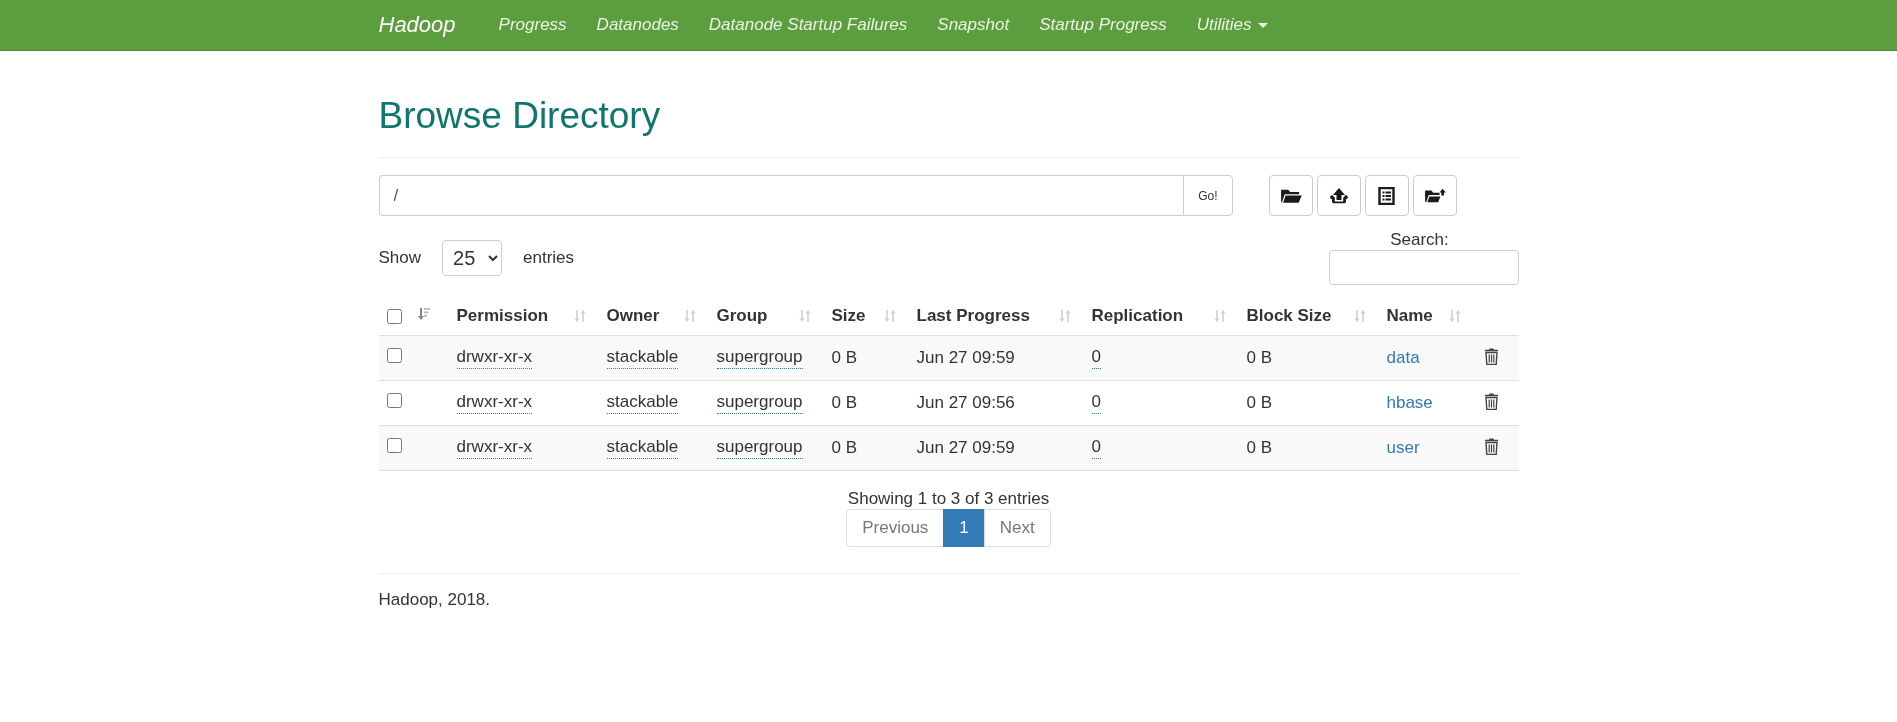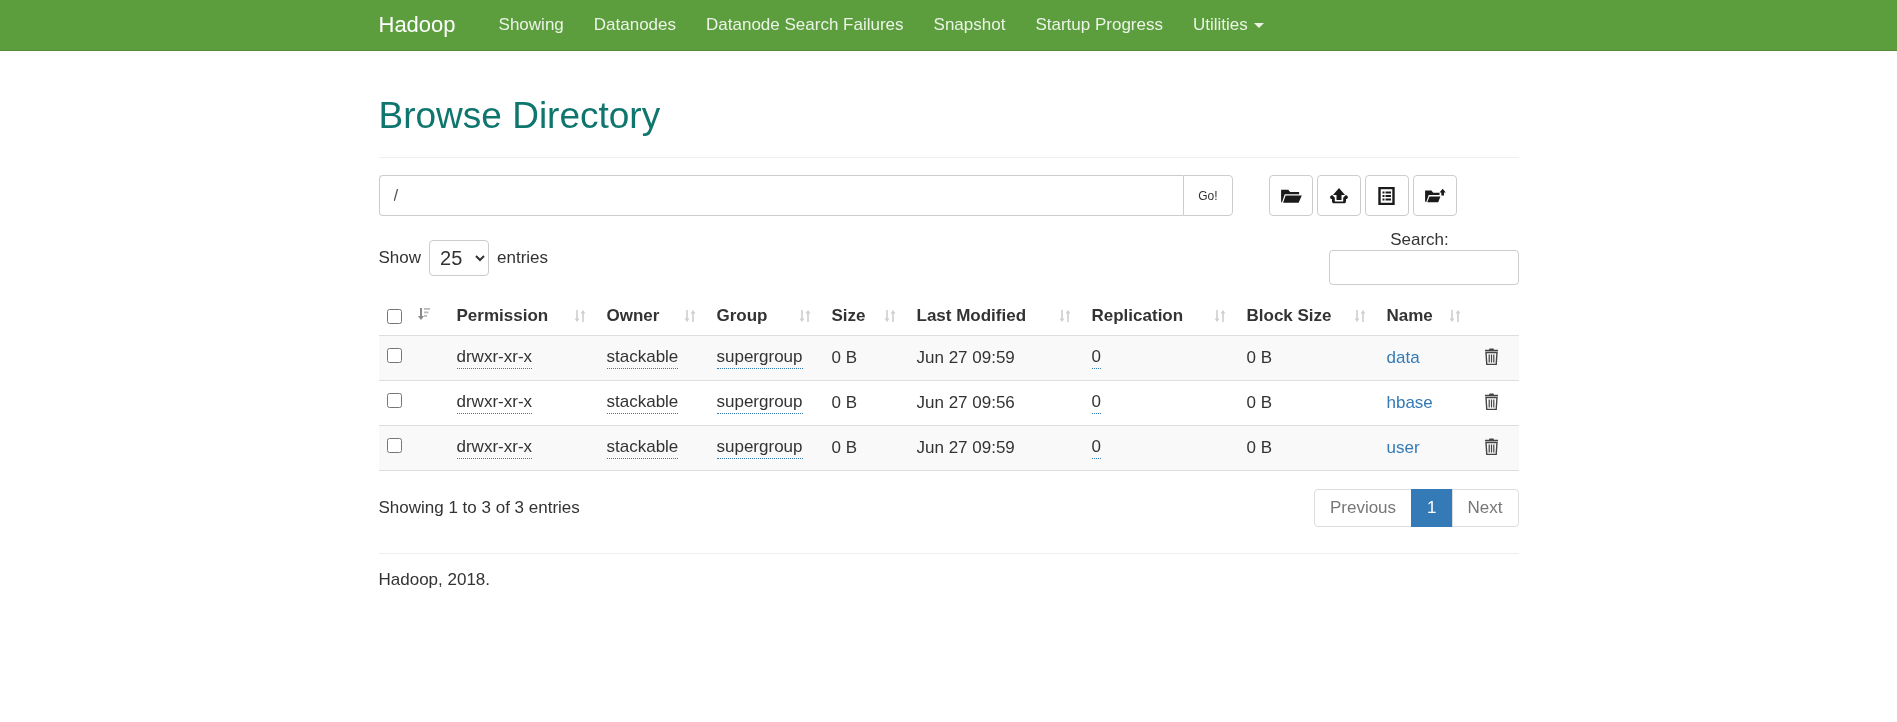--- a/index.html
+++ b/index.html
@@ -11,20 +11,21 @@
     width: 1897px;
     height: 722px;
     overflow: hidden;
   }
 
   
   .navbar {
     height: 51px;
     background: #5C9E3D;
     border-bottom: 1px solid #528c36;
+    font-style: italic;
   }
   .navbar .container {
     width: 1170px; height: 100%;
     margin: 0 auto; padding: 0 15px;
     display: flex; align-items: center;
   }
   .brand {
     color: #fff; font-size: 22px; font-weight: 400;
     margin-right: 28px; text-decoration: none; cursor: pointer;
   }
@@ -77,21 +78,21 @@
     display: flex; align-items: center; justify-content: center;
     cursor: pointer; padding: 0;
   }
   .icon-btn svg { display: block; }
 
   
   .controls-row {
     display: flex; align-items: center; justify-content: space-between;
     margin: 14px 0 12px 0;
   }
-  .show-group { display: flex; align-items: center; color: #333; }
+  .show-group { display: flex; align-items: center; color: #333; gap: 13px; }
   .page-size-select {
     margin: 0 8px; height: 36px; width: 60px;
     border: 1px solid #ccc; border-radius: 4px;
     font-size: 20px; color: #333; padding: 2px 6px;
     background: #fff; font-family: "Liberation Sans", sans-serif;
   }
   .search-group { display: flex; align-items: center; flex-direction: column; }
   .search-input {
     margin-left: 8px; width: 190px; height: 35px;
     border: 1px solid #ccc; border-radius: 4px;
@@ -138,20 +139,21 @@
   input[type="checkbox"] {
     width: 15px; height: 15px; margin: 0; cursor: pointer;
   }
   .select-th { display: flex; align-items: center; }
   .select-th .sort-active { margin-left: 14px; }
 
   
   .table-footer-row {
     display: flex; align-items: center; justify-content: space-between;
     margin-top: 18px;
+    flex-direction: column;
   }
   .info-text { color: #333; }
   .pagination { display: flex; }
   .page-btn {
     padding: 8px 15px; font-size: 17px;
     background: #fff; border: 1px solid #ddd;
     color: #777; cursor: pointer;
     font-family: "Liberation Sans", sans-serif;
     margin-left: -1px;
   }
@@ -161,23 +163,23 @@
 
   .bottom-rule { margin-top: 26px; }
   .page-footer { margin-top: 16px; color: #333; padding-bottom: 30px; }
 </style>
 </head>
 <body>
 
 <nav class="navbar">
   <div class="container">
     <a class="brand">Hadoop</a>
-    <a class="nav-link">Showing</a>
+    <a class="nav-link">Progress</a>
     <a class="nav-link">Datanodes</a>
-    <a class="nav-link">Datanode Search Failures</a>
+    <a class="nav-link">Datanode Startup Failures</a>
     <a class="nav-link">Snapshot</a>
     <a class="nav-link">Startup Progress</a>
     <a class="nav-link">
       <span>Utilities</span>
       <span class="caret"></span>
     </a>
   </div>
 </nav>
 
 <div class="container main">
@@ -313,21 +315,21 @@
             <span class="sort-pair">
               <svg width="14" height="14" viewBox="0 0 14 14">
                   <path d="M4 13 L1.5 9.5 L3.2 9.5 L3.2 1 L4.8 1 L4.8 9.5 L6.5 9.5 Z" fill="#cfcfcf"></path>
                   <path d="M10 1 L12.5 4.5 L10.8 4.5 L10.8 13 L9.2 13 L9.2 4.5 L7.5 4.5 Z" fill="#cfcfcf"></path>
                 </svg>
             </span>
             </span>
         </th>
         <th>
           <span class="th-inner">
-              <span>Last Modified</span>
+              <span>Last Progress</span>
             <span class="sort-pair">
               <svg width="14" height="14" viewBox="0 0 14 14">
                   <path d="M4 13 L1.5 9.5 L3.2 9.5 L3.2 1 L4.8 1 L4.8 9.5 L6.5 9.5 Z" fill="#cfcfcf"></path>
                   <path d="M10 1 L12.5 4.5 L10.8 4.5 L10.8 13 L9.2 13 L9.2 4.5 L7.5 4.5 Z" fill="#cfcfcf"></path>
                 </svg>
             </span>
             </span>
         </th>
         <th>
           <span class="th-inner">

